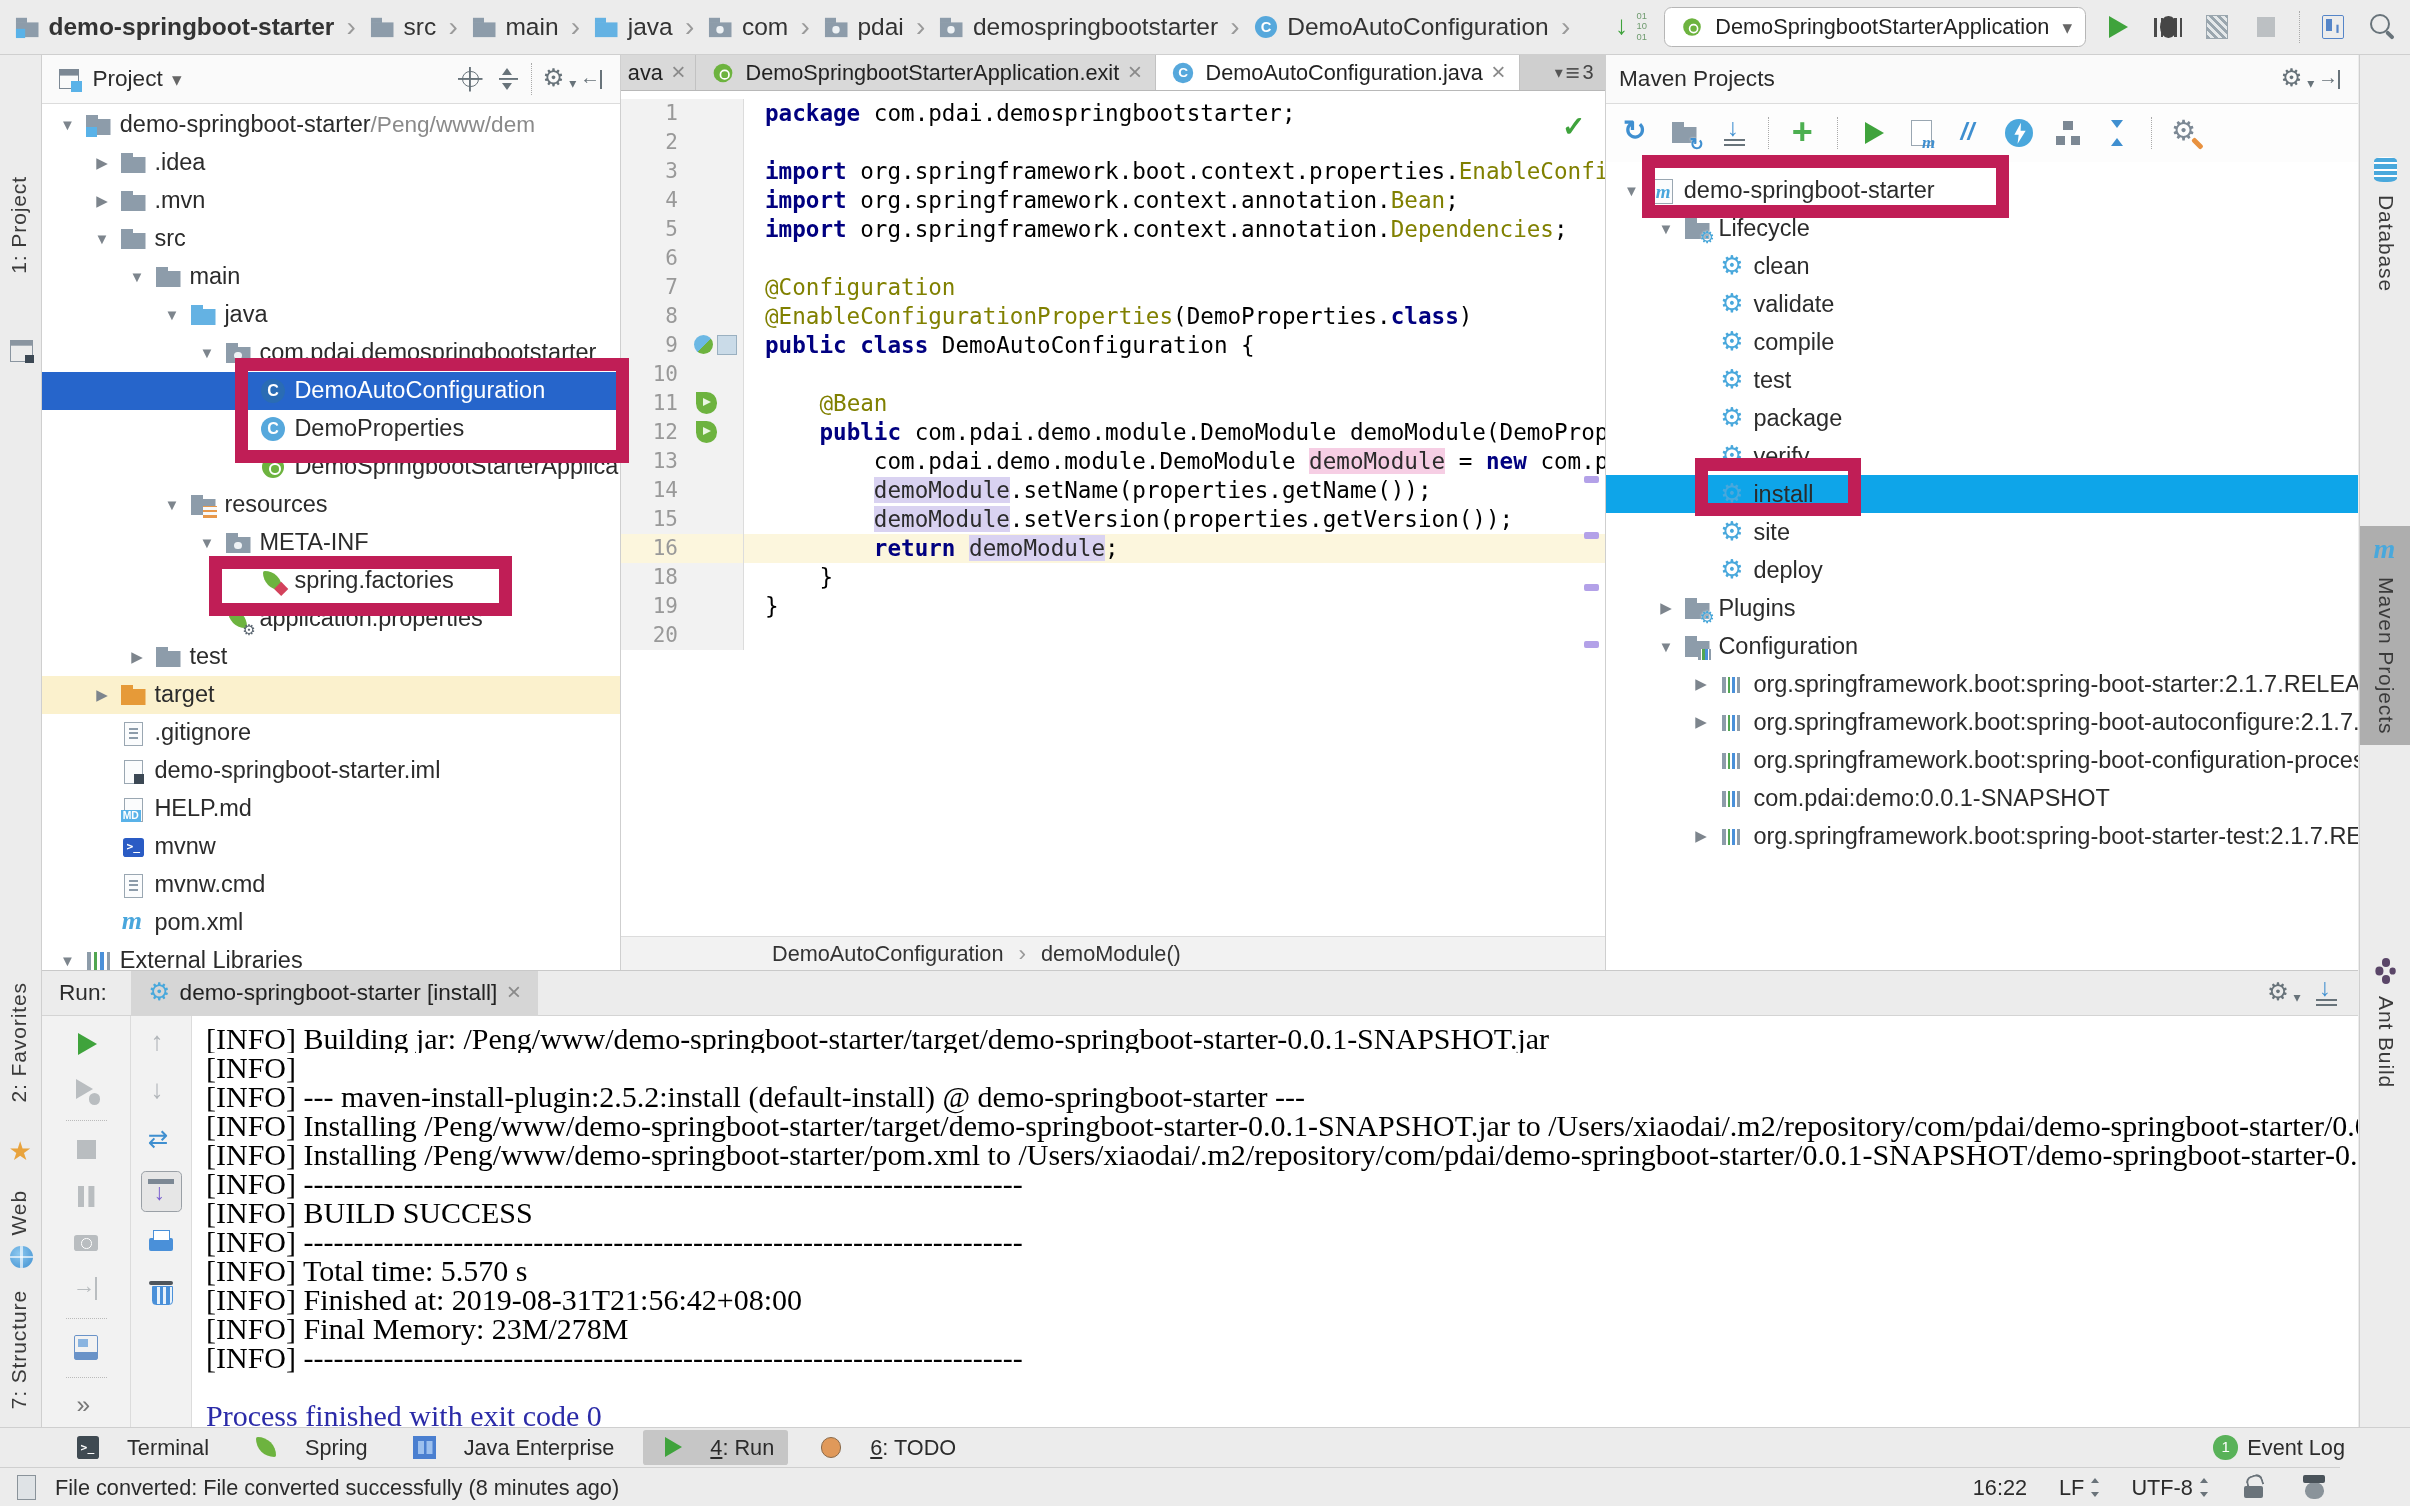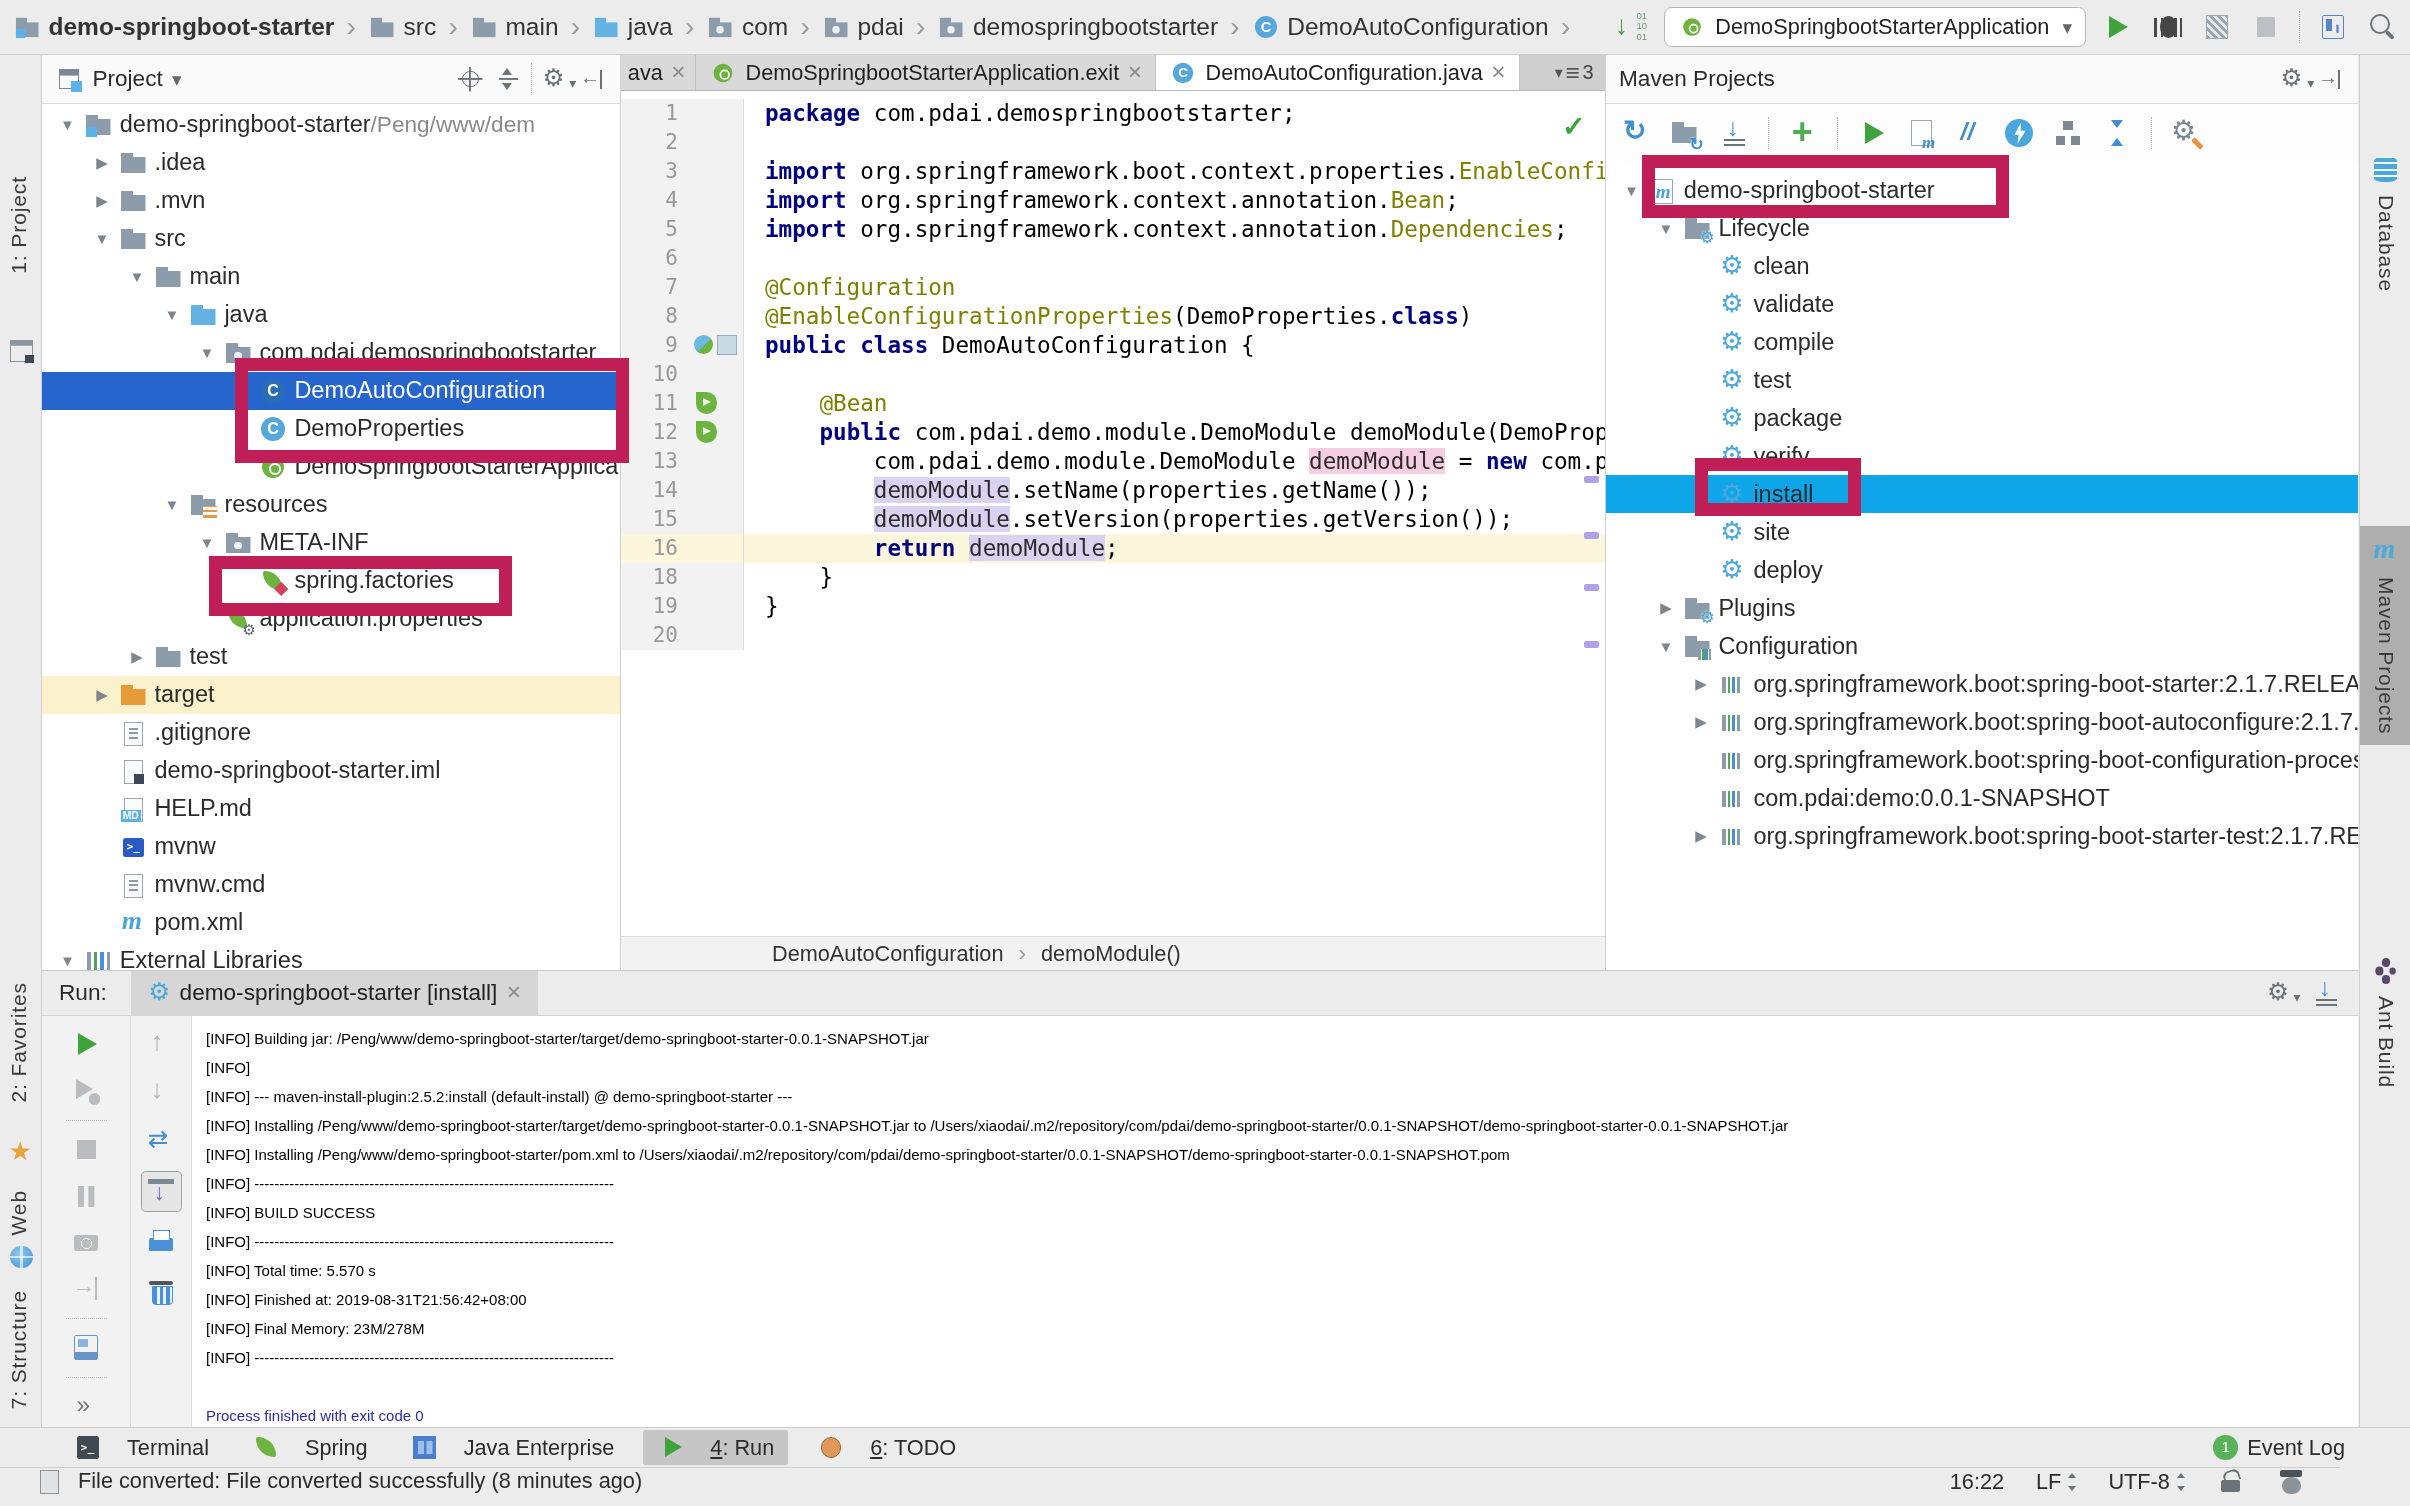--- a/index.html
+++ b/index.html
@@ -198,41 +198,41 @@
 .ri-up::before{content:"↑";position:absolute;left:6.6px;top:-0.9px;font-size:26px;font-weight:bold;color:#b2b6ba}
 .ri-down::before{content:"↓";position:absolute;left:6.6px;top:-0.9px;font-size:26px;font-weight:bold;color:#b2b6ba}
 .ri-wrap::before{content:"⇄";position:absolute;left:3.8px;top:0.9px;font-size:24.5px;color:#3f8fd0}
 .ri-send{width:41px;height:41px;border:1.9px solid #9aa0a6;background:#e6e6e6;border-radius:4.7px}
 .ri-send::before{content:"";position:absolute;left:6.6px;top:6.6px;right:6.6px;height:4.7px;background:#7c8894}
 .ri-send::after{content:"↓";position:absolute;left:12.2px;top:7.5px;font-size:22.6px;color:#7a5fd0;font-weight:bold}
 .ri-print::before{content:"";position:absolute;left:4.7px;top:12.2px;width:24.5px;height:12.2px;background:#4a90d9;border-radius:1.9px}
 .ri-print::after{content:"";position:absolute;left:9.4px;top:3.8px;width:15px;height:8.5px;background:#fff;border:1.9px solid #4a90d9}
 .ri-trash::before{content:"";position:absolute;left:7.5px;top:11.3px;width:19px;height:17px;border-radius:0 0 3.8px 3.8px;background:repeating-linear-gradient(90deg,#4a90d9 0 3.8px,#e8f2fb 3.8px 6.6px);border:1.9px solid #4a90d9}
 .ri-trash::after{content:"";position:absolute;left:4.7px;top:6.6px;width:24.5px;height:3.8px;background:#50565c;border-radius:1.9px}
-.console{position:absolute;left:151px;top:45px;right:0;bottom:0;font-family:Liberation Sans, sans-serif;font-size:15px;color:#000;padding:7.5px 0 0 13px;overflow:hidden}
+.console{position:absolute;left:151px;top:45px;right:0;bottom:0;font-family:Liberation Serif, serif;font-size:30px;color:#000;padding:7.5px 0 0 13px;overflow:hidden}
 .con-line{min-height:29px;line-height:29px;white-space:pre}
 .exit{color:#2b2ba8}
 .clipline{height:15px;overflow:hidden;display:flex;align-items:flex-end}
 
 
 .bottombar{position:absolute;left:0;top:1427px;width:2411px;height:40px;background:#ececec;border-top:0.9px solid #cfcfcf;display:flex;align-items:center;padding-left:60px;gap:15px}
 .bt{display:flex;align-items:center;gap:25px;font-size:21.7px;color:#2b2b2b;padding:3.8px 14px;border-radius:2.8px}
 .bt.active{background:#c6c6c6}
 .btmn{text-decoration:underline}
 .bti{width:28px;height:28px;position:relative;flex:0 0 auto}
 .bt-term::before{content:"";position:absolute;inset:2.8px;background:#3f4a52;border-radius:2.8px}
 .bt-term::after{content:">_";position:absolute;left:6.6px;top:8.5px;color:#fff;font:bold 11.3px/11.3px "DejaVu Sans Mono",monospace}
 .bt-spring::before{content:"";position:absolute;left:3.8px;top:3.8px;width:20px;height:20px;background:#6db33f;border-radius:1.9px 100% 1.9px 100%}
 .bt-jee::before{content:"";position:absolute;inset:2.8px;background:#4a7fd0}
 .bt-jee::after{content:"";position:absolute;left:7.5px;top:7.5px;width:5.6px;height:13px;background:#9cc0ee;box-shadow:8.5px 0 0 #9cc0ee}
 .bt-run::before{content:"";position:absolute;left:7.5px;top:3.8px;border-left:17px solid #3fa33c;border-top:10.4px solid transparent;border-bottom:10.4px solid transparent}
 .bt-todo::before{content:"";position:absolute;inset:3.8px;border-radius:50%;background:#e0995a;border:1.9px solid #8a6a4a}
 .evlog{margin-left:auto;margin-right:66px;display:flex;align-items:center;gap:9.4px;font-size:21.7px}
 .ev-badge{width:24.5px;height:24.5px;border-radius:50%;background:#59b259;color:#fff;font-size:15px;text-align:center;line-height:24.5px}
-.statusbar{position:absolute;left:0;top:1467px;width:2340px;height:40px;background:#ececec;border-top:0.9px solid #cfcfcf;display:flex;align-items:flex-start;padding:0 35px;font-size:21.7px;color:#2b2b2b;gap:15px}
+.statusbar{position:absolute;left:0;top:1467px;width:2340px;height:40px;background:#ececec;border-top:0.9px solid #cfcfcf;display:flex;align-items:center;padding:0 12px;font-size:21.7px;color:#2b2b2b;gap:15px}
 .sbi{width:28px;height:28px;position:relative;flex:0 0 auto}
 .sb-note::before{content:"";position:absolute;left:4.7px;top:1.9px;width:17px;height:22.6px;border:1.9px solid #8a939a;background:#dfe3e6}
 .sb-right{margin-left:auto;display:flex;align-items:center;gap:32px}
 .sb-item{display:flex;align-items:center;gap:3.8px}
 .ud{width:11.3px;height:24.5px;position:relative;display:inline-block}
 .ud::before{content:"";position:absolute;right:0;top:2.8px;border-left:4.7px solid transparent;border-right:4.7px solid transparent;border-bottom:5.6px solid #6a737a}
 .ud::after{content:"";position:absolute;right:0;bottom:2.8px;border-left:4.7px solid transparent;border-right:4.7px solid transparent;border-top:5.6px solid #6a737a}
 .sb-lock::before{content:"";position:absolute;left:5.6px;top:1.9px;width:13px;height:10.4px;border:2.8px solid #6a737a;border-bottom:none;border-radius:6.6px 6.6px 0 0;transform:rotate(-18deg)}
 .sb-lock::after{content:"";position:absolute;left:3.8px;top:12.2px;width:19px;height:12.2px;background:#6a737a;border-radius:1.9px}
 .sb-face::before{content:"";position:absolute;left:4.7px;top:8.5px;width:19px;height:17px;border-radius:50% 50% 45% 45%;background:#8a939a}

